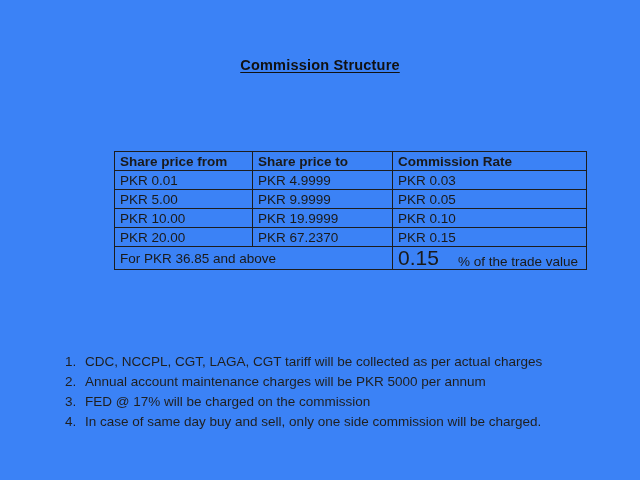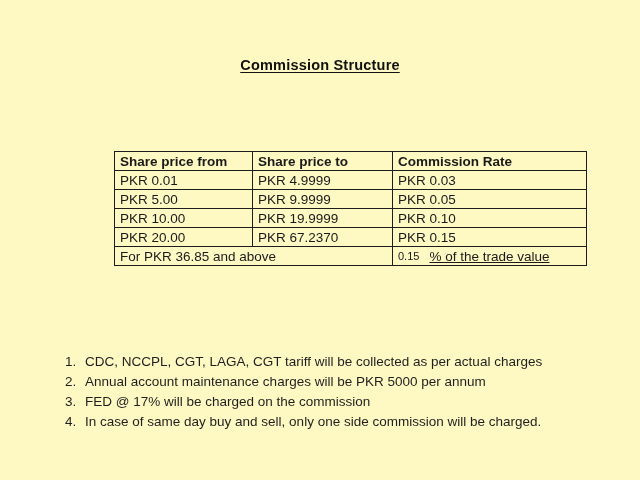--- a/index.html
+++ b/index.html
@@ -4,21 +4,21 @@
 <style>
   html, body {
     margin: 0;
     padding: 0;
     background: #ffffff;
   }
   .page {
     position: relative;
     width: 640px;
     height: 480px;
-    background: #fef9c3;
+    background: #3b82f6;
     font-family: "Liberation Sans", "DejaVu Sans", sans-serif;
     color: #1a1a1a;
     overflow: hidden;
   }
   .doc-title {
     position: absolute;
     top: 57px;
     left: 0;
     width: 100%;
     text-align: center;
@@ -49,27 +49,26 @@
     text-align: left;
     vertical-align: middle;
     white-space: nowrap;
     overflow: hidden;
     font-weight: normal;
   }
   table.commission-table th {
     font-weight: bold;
   }
   .rate-num {
-    font-size: 11px;
+    font-size: 21px;
     line-height: 1;
     vertical-align: 1px;
   }
   .rate-suffix {
-    margin-left: 10px;
-    text-decoration: underline;
+    margin-left: 19px;
   }
   .note-intro {
     position: absolute;
     top: 296px;
     left: 42px;
     font-size: 13.5px;
     line-height: 17px;
     color: #1f1f1f;
   }
   .note-list {

